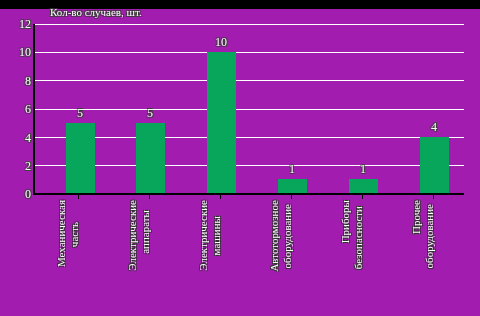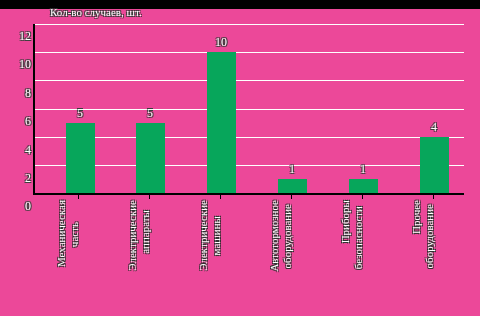--- a/index.html
+++ b/index.html
@@ -4,21 +4,21 @@
 <style>
   html, body {
     margin: 0;
     padding: 0;
     background: #FFFFFF;
   }
   #screen {
     position: relative;
     width: 480px;
     height: 316px;
-    background: #ec4899;
+    background: #a21caf;
     overflow: hidden;
     font-family: "Liberation Serif", "DejaVu Serif", serif;
   }
   
   #top-band {
     position: absolute;
     left: 0;
     top: 0;
     width: 480px;
     height: 9px;
@@ -64,21 +64,20 @@
     width: 28px;
     text-align: right;
     font-size: 12px;
     color: #FFFFFF;
     text-shadow:
       -1px -1px 0 #404040,
        1px -1px 0 #404040,
       -1px  1px 0 #404040,
        1px  1px 0 #404040;
     line-height: 12px;
-    margin-top: 12px;
   }
   #yaxis {
     position: absolute;
     left: 0px;
     top: 24px;
     width: 31px;
     height: 171px;
   }
   
   .bar {

